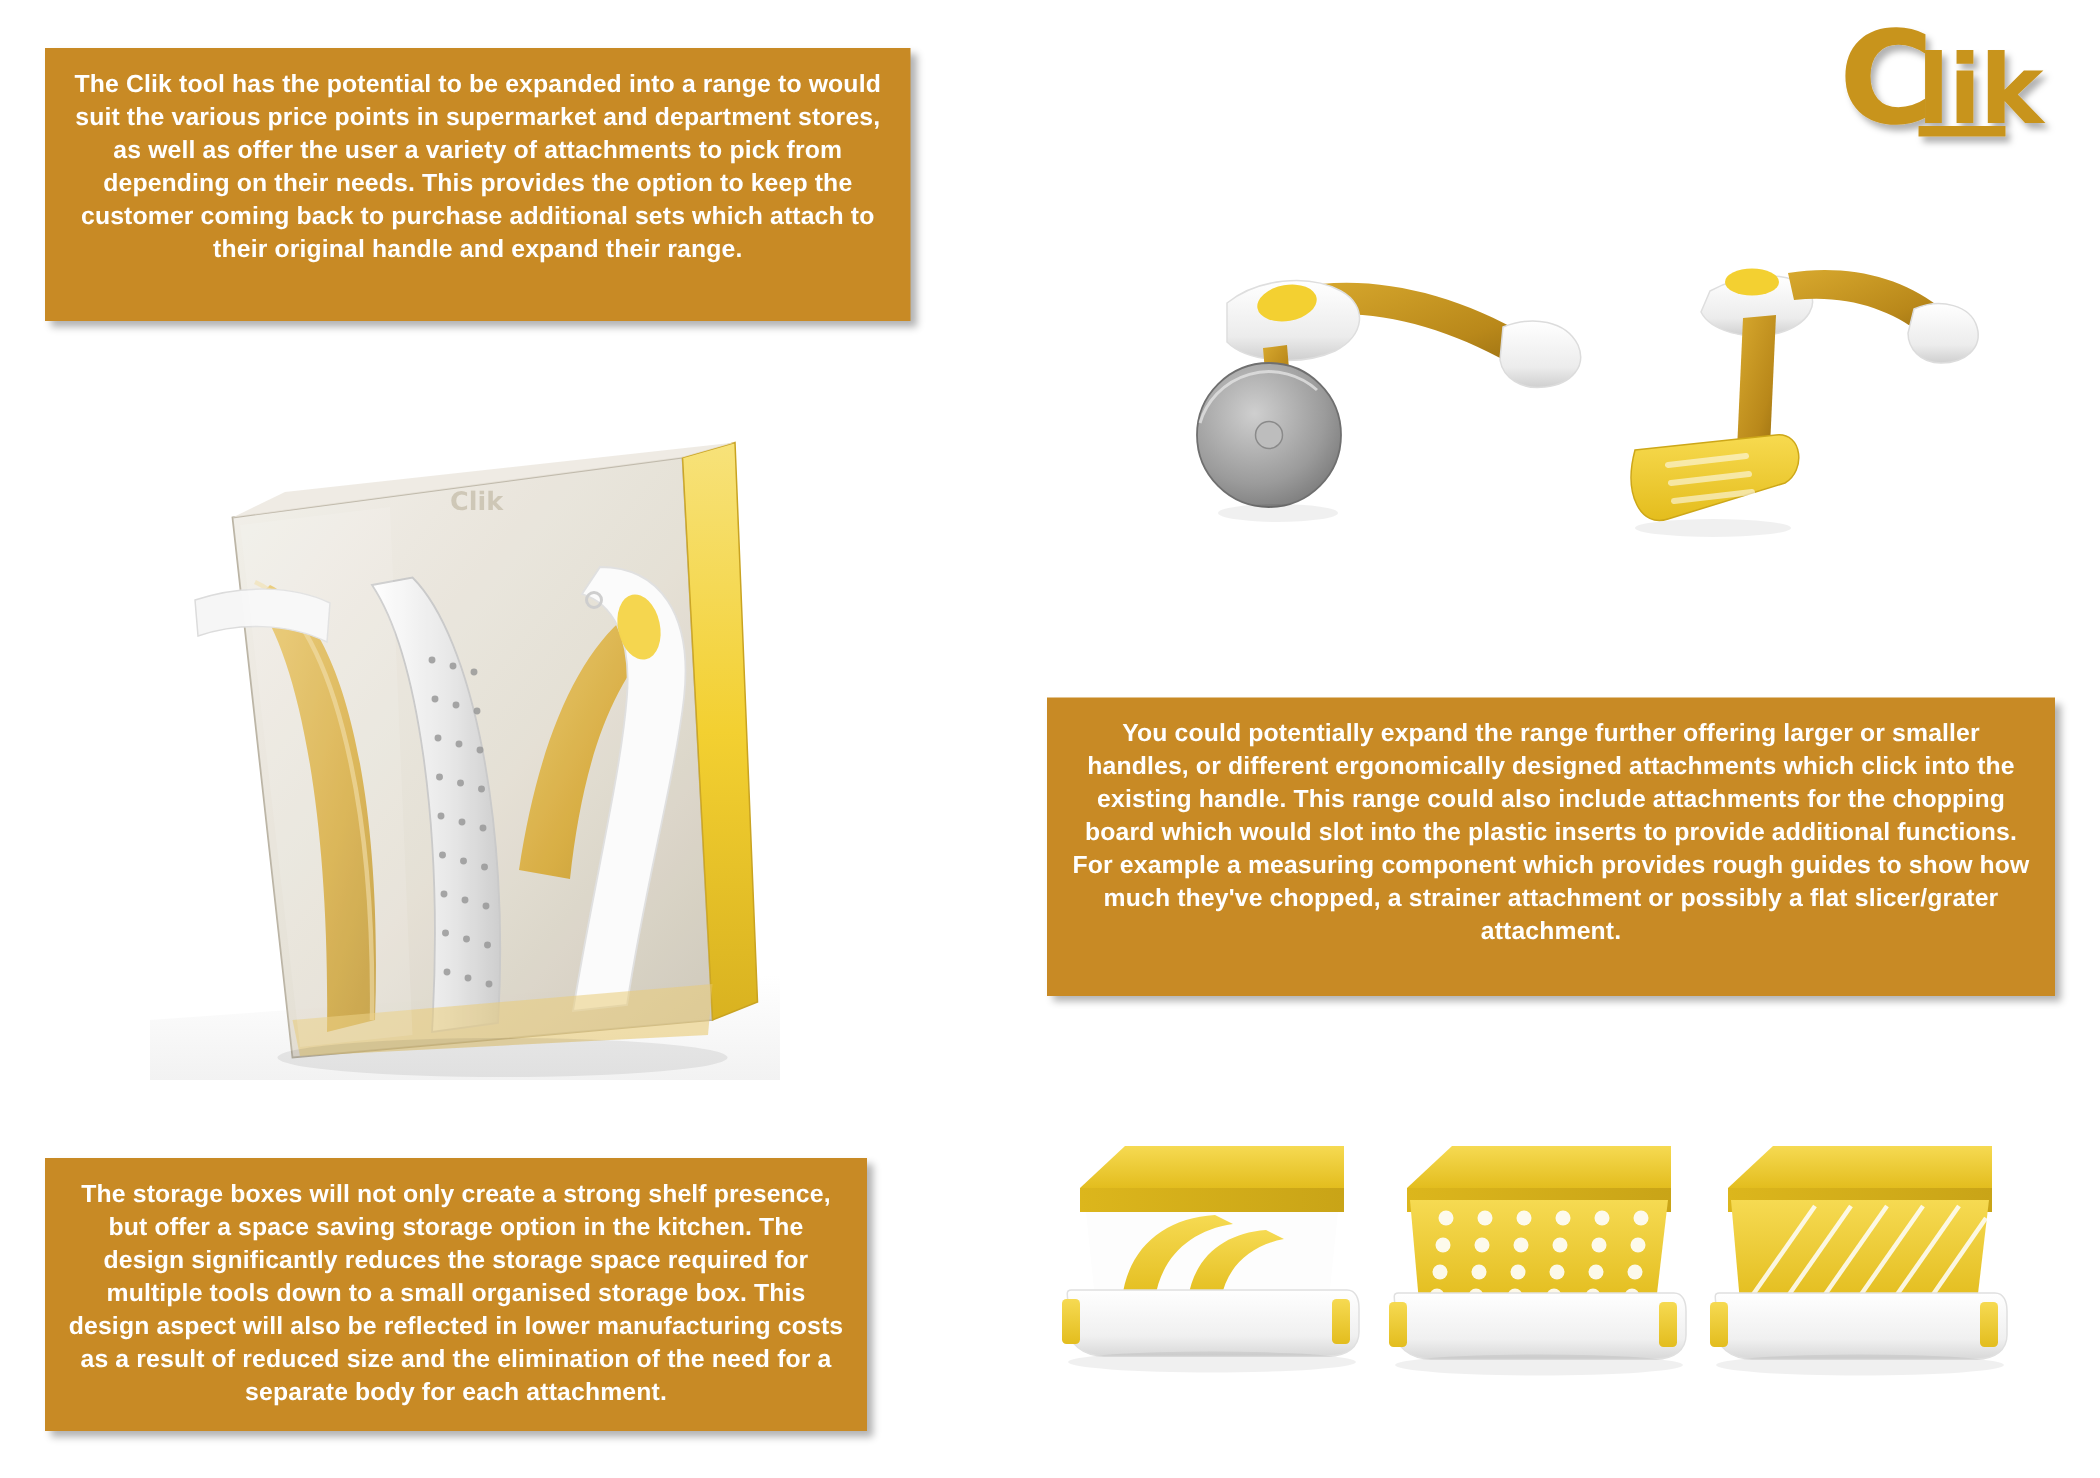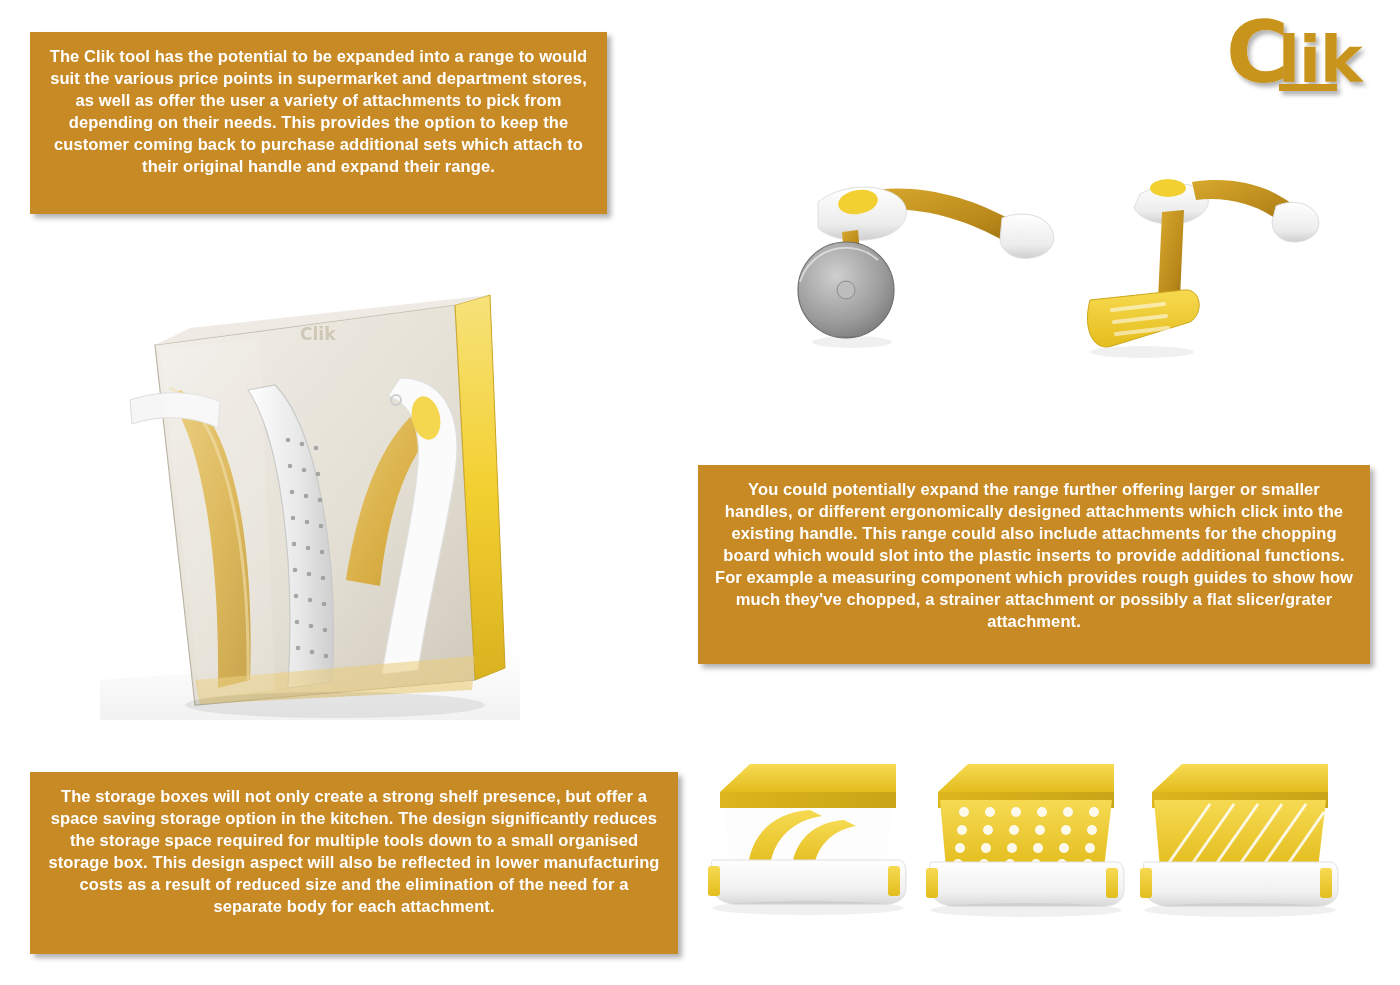--- a/index.html
+++ b/index.html
@@ -32,21 +32,21 @@
   #panel-top-left {
     left: 30px;
     top: 32px;
     width: 577px;
     height: 182px;
     padding-top: 14px;
   }
   #panel-bottom-left {
     left: 30px;
     top: 772px;
-    width: 648px;
+    width: 548px;
     height: 182px;
     padding-top: 14px;
   }
   #panel-right {
     left: 698px;
     top: 425px;
     width: 672px;
     height: 199px;
     padding-top: 14px;
     margin-top: 40px;

